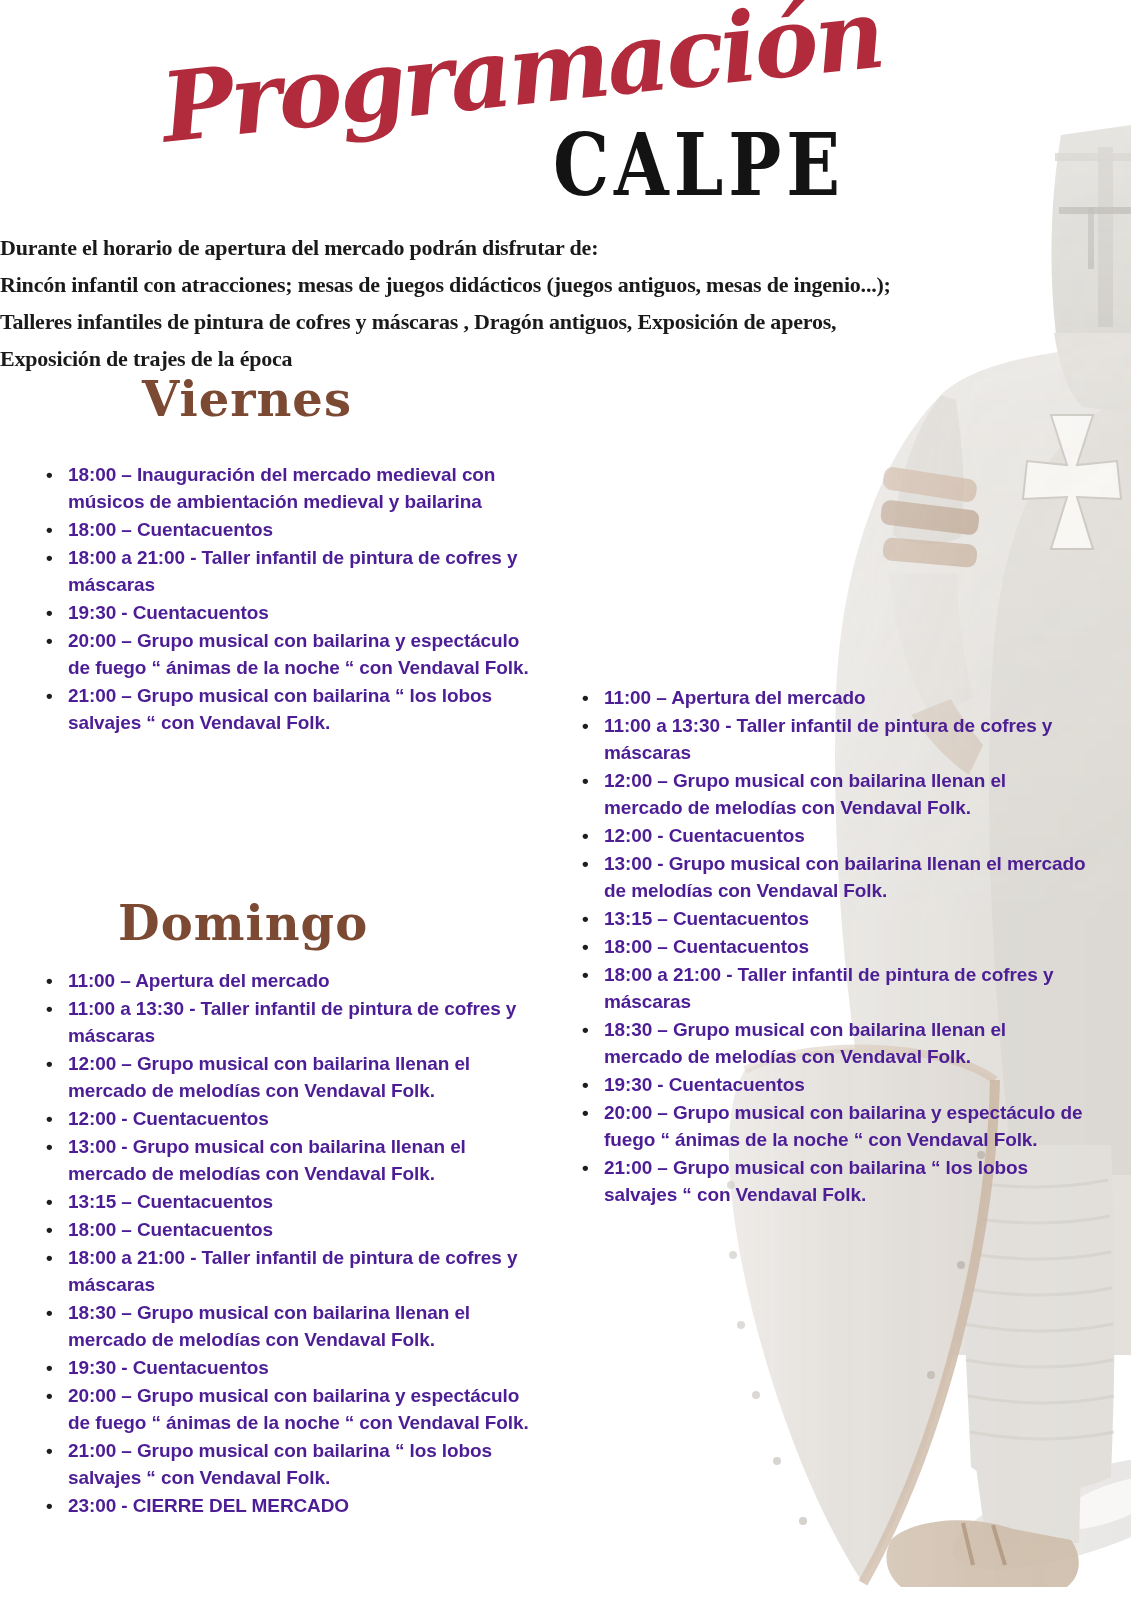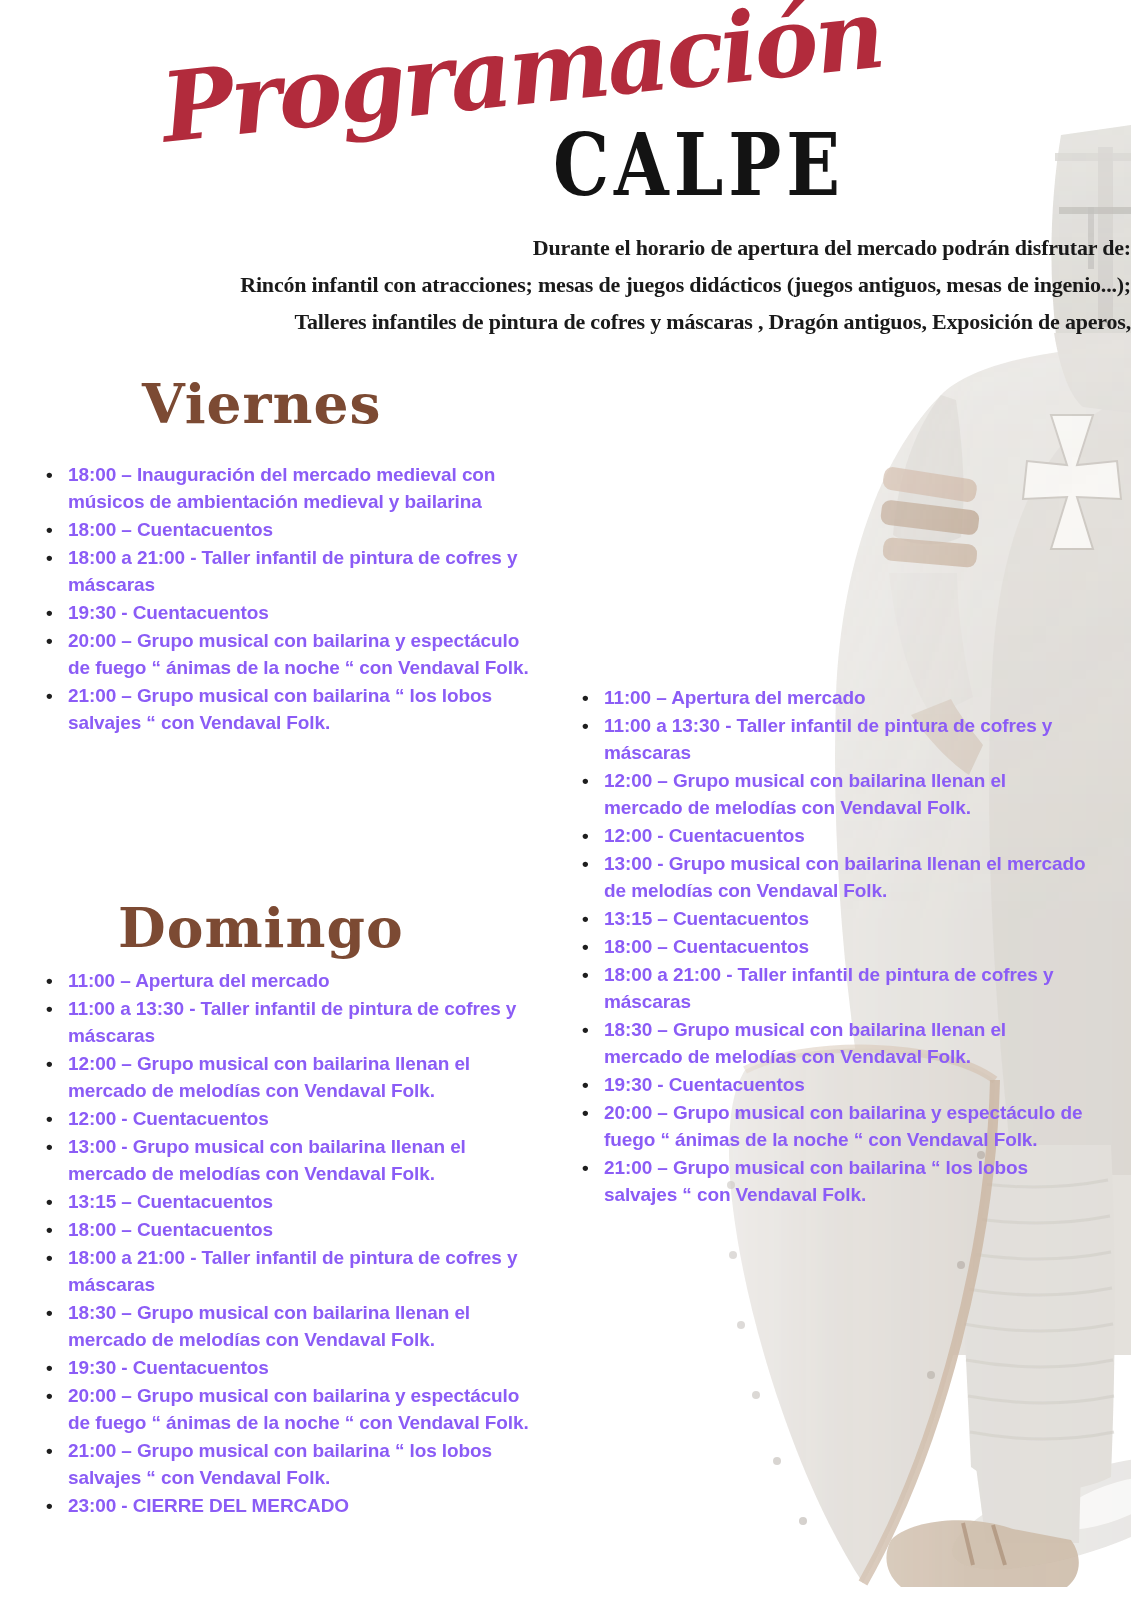--- a/index.html
+++ b/index.html
@@ -32,50 +32,50 @@
   }
   .calpe {
     position:absolute; right:286px; top:122px; z-index:2;
     font-family:"DejaVu Serif", serif; font-weight:bold;
     font-size:86px; line-height:1; letter-spacing:6px;
     color:#131313; transform:scaleX(.82); transform-origin:right top;
     white-space:nowrap;
   }
 
   
-  .intro { position:absolute; left:0; top:229px; width:1131px; z-index:2; text-align:right; }
+  .intro { position:absolute; left:0; top:229px; width:1131px; z-index:2; text-align:left; }
   .intro div {
     font-family:"Liberation Serif", serif; font-weight:bold;
     font-size:22px; line-height:37px; letter-spacing:-.2px;
     color:#1a1a1a; white-space:nowrap;
   }
 
   
   .day-heading {
     position:absolute; z-index:2;
     font-family:"DejaVu Serif", serif; font-weight:bold;
-    font-size:55px; line-height:1.08; letter-spacing:1px;
+    font-size:48px; line-height:1.08; letter-spacing:1px;
     color:#7c4a33; white-space:nowrap;
   }
   .h-viernes { left:142px; top:374px; }
   .h-sabado  { left:580px; top:590px; width:400px; text-align:center; }
   .h-domingo { left:118px; top:898px; }
 
   .list { position:absolute; z-index:2; }
   .l-viernes { left:46px;  top:461px; width:496px; }
   .l-sabado  { left:582px; top:684px; width:506px; }
   .l-domingo { left:46px;  top:967px; width:496px; }
   .item { display:flex; margin-bottom:1px; }
   .item .b {
     flex:none; width:22px; font-weight:bold;
     font-size:19px; line-height:27px; color:#1e1e1e;
   }
   .item .t {
     flex:1; font-weight:bold; font-size:19px; line-height:27px;
-    letter-spacing:-.1px; color:#8b5cf6;
+    letter-spacing:-.1px; color:#4c1d95;
   }
 </style>
 </head>
 <body>
 
 <div class="page">
 
   <div class="knight">
     <svg viewBox="0 0 520 1505" preserveAspectRatio="none">
 
@@ -147,20 +147,21 @@
     </svg>
   </div>
 
   <div class="script-title">Programación</div>
   <div class="calpe">CALPE</div>
 
   <div class="intro">
     <div>Durante el horario de apertura del mercado podrán disfrutar de:</div>
     <div>Rincón infantil con atracciones; mesas de juegos didácticos (juegos antiguos, mesas de ingenio...);</div>
     <div>Talleres infantiles de pintura de cofres y máscaras , Dragón antiguos, Exposición de aperos,</div>
+    <div>Exposición de trajes de la época</div>
   </div>
 
   <div class="day-heading h-viernes">Viernes</div>
   <div class="list l-viernes">
 
       <div class="item">
         <span class="b">•</span>
         <span class="t">18:00 – Inauguración del mercado medieval con músicos de ambientación medieval y bailarina</span>
       </div>
 

